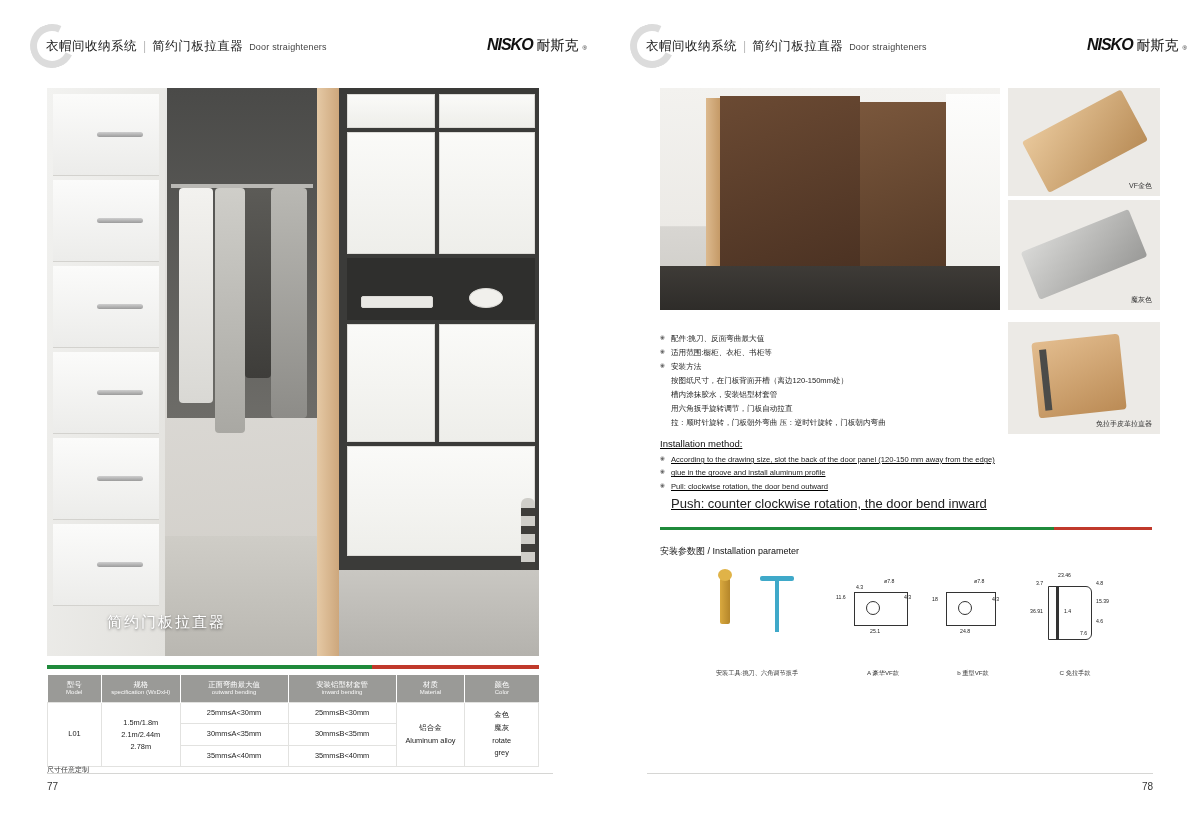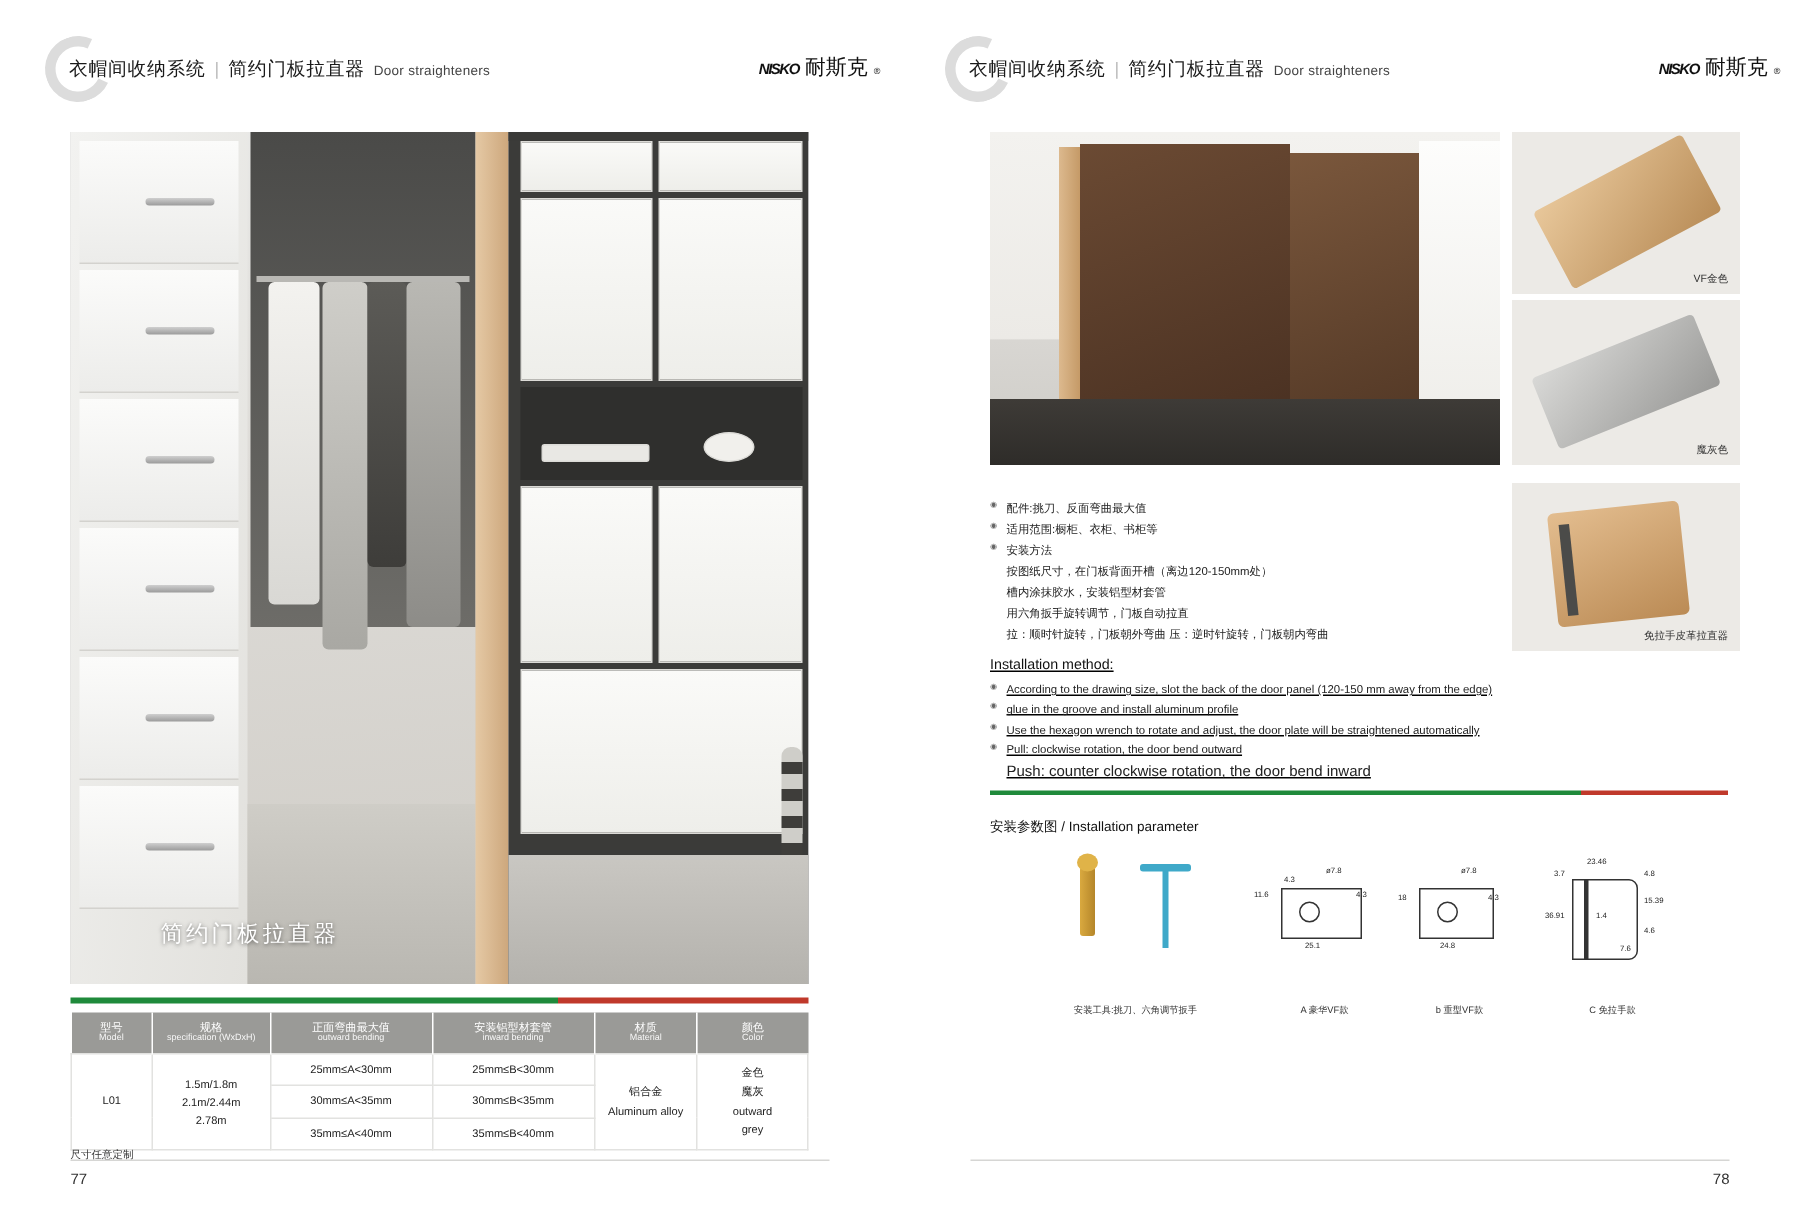--- a/index.html
+++ b/index.html
@@ -21,21 +21,21 @@
     border: 7px solid #dcdcdc;
     border-right-color: transparent;
     transform: rotate(-20deg);
   }
   .hdr-txt { position: absolute; left: 16px; top: 12px; display: flex; align-items: baseline; gap: 6px; }
   .hdr-cn { font-size: 12.5px; color: #1a1a1a; letter-spacing: .5px; }
   .hdr-sep { color: #bbb; font-size: 12px; }
   .hdr-cn2 { font-size: 12.5px; color: #1a1a1a; letter-spacing: .5px; }
   .hdr-en { font-size: 9px; color: #444; letter-spacing: .2px; }
   .hdr-logo { position: absolute; right: 0; top: 10px; display: flex; align-items: baseline; gap: 4px; }
-  .logo-mark { font-size: 10px; font-weight: bold; font-style: italic; color: #111; letter-spacing: -1px; }
+  .logo-mark { font-size: 16px; font-weight: bold; font-style: italic; color: #111; letter-spacing: -1px; }
   .logo-cn { font-size: 14px; color: #111; letter-spacing: 0px; }
   .logo-tm { font-size: 6px; color: #111; vertical-align: super; }
 
   
   .photo-main {
     position: absolute; left: 47px; top: 88px;
     width: 492px; height: 568px;
     background: #cfcfcf; overflow: hidden;
   }
   .ph-left {
@@ -93,21 +93,21 @@
 
   .bullets { position: absolute; left: 660px; top: 332px; width: 330px; font-size: 7.6px; color: #222; line-height: 1.85; }
   .bullets .b { position: relative; padding-left: 11px; }
   .bullets .b:before { content: "◉"; position: absolute; left: 0; top: 0; font-size: 5.5px; color: #666; }
   .bullets .sub { padding-left: 11px; }
 
   .inst { position: absolute; left: 660px; top: 438px; width: 350px; text-decoration: underline; }
   .inst h3 { margin: 0 0 4px 0; font-size: 9.5px; font-weight: normal; color: #111; }
   .inst .b { position: relative; padding-left: 11px; font-size: 7.6px; color: #222; line-height: 1.75; }
   .inst .b:before { content: "◉"; position: absolute; left: 0; top: 1px; font-size: 5.5px; color: #666; }
-  .inst .cont { padding-left: 11px; font-size: 10px; color: #222; line-height: 1.75; }
+  .inst .cont { padding-left: 11px; font-size: 13px; color: #222; line-height: 1.75; }
 
   .r-accent { position: absolute; left: 660px; top: 527px; width: 492px; height: 3px; display: flex; }
   .r-accent i { display: block; height: 100%; }
 
   .param-title { position: absolute; left: 660px; top: 545px; font-size: 9px; color: #111; }
 
   .diag { position: absolute; left: 660px; top: 568px; width: 492px; height: 110px; }
   .diag .cap { position: absolute; bottom: 0; font-size: 6.2px; color: #333; text-align: center; }
   .tool-a { position: absolute; left: 60px; top: 10px; width: 10px; height: 46px; background: linear-gradient(90deg,#d9a93f,#b5862a); border-radius: 2px; }
   .tool-a:before { content:""; position:absolute; left:-2px; top:-9px; width:14px; height:12px; border-radius:50%; background:#e0b348; }
@@ -229,21 +229,21 @@
           </td>
           <td>25mm≤A&lt;30mm</td>
           <td>25mm≤B&lt;30mm</td>
           <td rowspan="3">
             <div>铝合金</div>
             <div>Aluminum alloy</div>
           </td>
           <td rowspan="3">
             <div>金色</div>
             <div>魔灰</div>
-            <div>outward</div>
+            <div>rotate</div>
             <div>grey</div>
           </td>
         </tr>
         <tr>
           <td>30mm≤A&lt;35mm</td>
           <td>30mm≤B&lt;35mm</td>
         </tr>
         <tr>
           <td>35mm≤A&lt;40mm</td>
           <td>35mm≤B&lt;40mm</td>
@@ -304,21 +304,20 @@
       <div class="sub">按图纸尺寸，在门板背面开槽（离边120-150mm处）</div>
       <div class="sub">槽内涂抹胶水，安装铝型材套管</div>
       <div class="sub">用六角扳手旋转调节，门板自动拉直</div>
       <div class="sub">拉：顺时针旋转，门板朝外弯曲    压：逆时针旋转，门板朝内弯曲</div>
     </div>
 
     <div class="inst" style="left:60px;top:438px;">
       <h3>Installation method:</h3>
       <div class="b">According to the drawing size, slot the back of the door panel (120-150 mm away from the edge)</div>
       <div class="b">glue in the groove and install aluminum profile</div>
-      <div class="b">Use the hexagon wrench to rotate and adjust,  the door plate will be straightened automatically</div>
       <div class="b">Pull: clockwise rotation, the door bend outward</div>
       <div class="cont">Push: counter clockwise rotation, the door bend inward</div>
     </div>
 
     <div class="r-accent" style="left:60px;top:527px;width:492px;">
       <i style="width:80%;background:#1f8a3b"></i>
         <i style="width:20%;background:#c0392b"></i>
     </div>
 
     <div class="param-title" style="left:60px;top:545px;">安装参数图 / Installation parameter</div>

